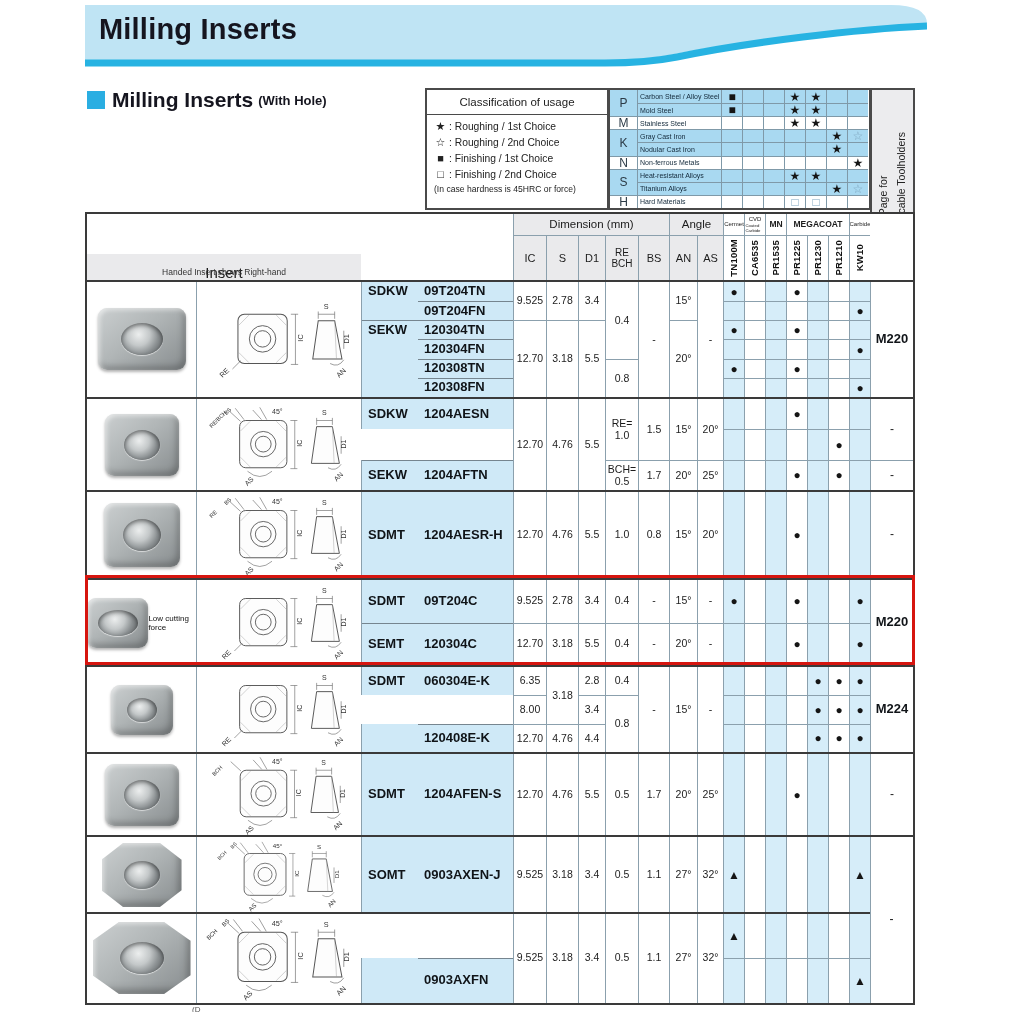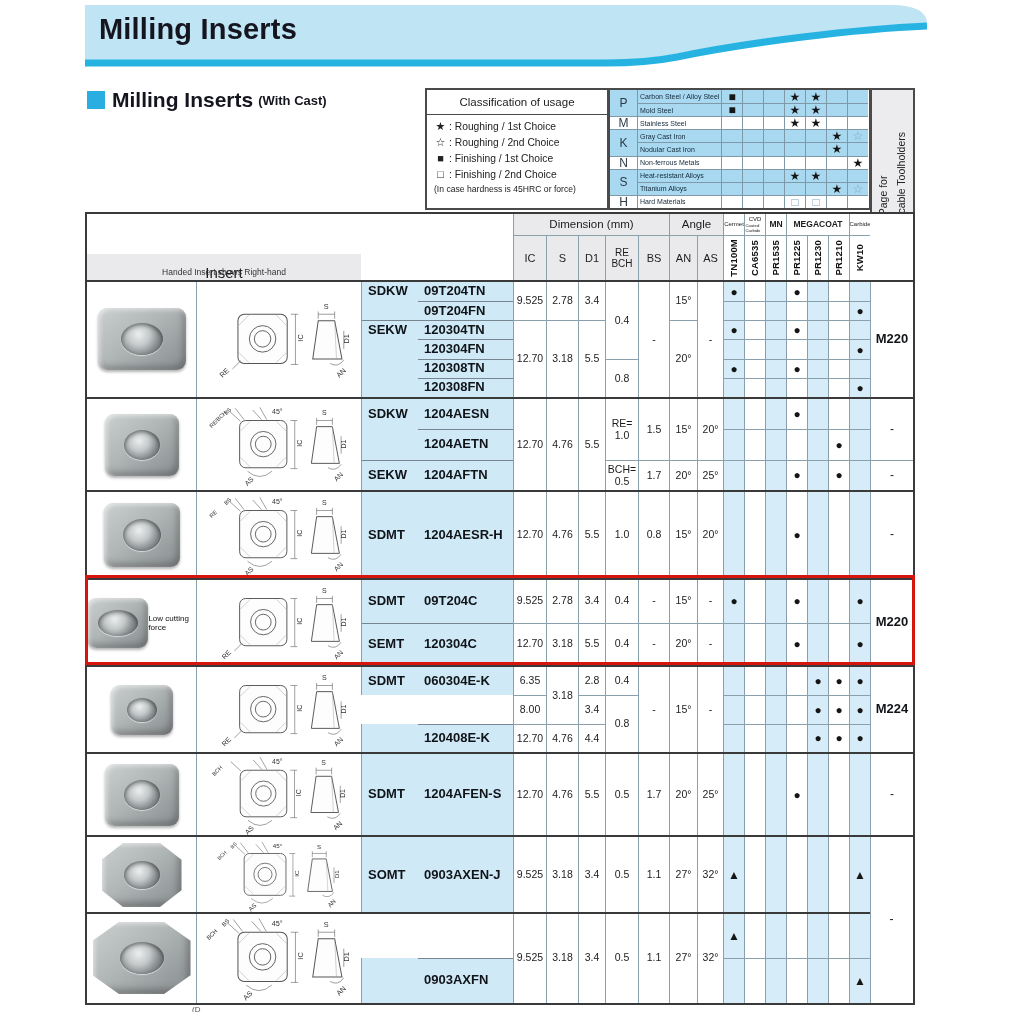--- a/index.html
+++ b/index.html
@@ -102,21 +102,21 @@
   <svg width="842" height="72" viewBox="0 0 842 72">
     <path d="M0 5 H806 Q842 5 842 24 C770 27 660 40 590 54 Q560 60 520 60 H0 Z" fill="#bfe4f4"></path>
     <path d="M0 63 H520 Q562 63 592 57 C664 42 772 29 842 26" stroke="#27b3e2" stroke-width="7" fill="none"></path>
   </svg>
 </div>
 <div class="abs" id="banner-title">Milling Inserts</div>
 
 <div class="abs" id="sec">
   <span class="bullet"></span>
   <span class="t1">Milling Inserts</span>
-  <span class="t2">(With Cast)</span>
+  <span class="t2">(With Hole)</span>
 </div>
 
 <div class="abs" id="legend">
   <div class="lg-title">Classification of usage</div>
   <div class="lg-body">
     <div class="lg-item">
         <span class="lg-sym">★</span>
         <span>: Roughing / 1st Choice</span>
       </div>
     <div class="lg-item">
@@ -400,24 +400,20 @@
         <path class="dl" d="M151 38 L151 58"></path>
         <text class="dt" transform="rotate(-90 157 52)" x="157" y="52">D1</text>
         <path class="dl" d="M136 74 Q145 79 151 70"></path>
         <text class="dt" transform="rotate(-45 146 90)" x="146" y="90">AN</text>
       </svg>
     </div>
     <div class="cl c-de de" style="grid-row:1">
         <span class="pfx">SDKW</span>
         <span>1204AESN</span>
       </div>
-    <div class="cl c-de de sp" style="grid-row:2">
-        <span class="pfx"></span>
-        <span>1204AETN</span>
-      </div>
     <div class="cl c-de de sf" style="grid-row:3">
         <span class="pfx">SEKW</span>
         <span>1204AFTN</span>
       </div>
     <div class="cl c-ic r1" style="grid-row:1/4">12.70</div>
     <div class="cl c-s r1" style="grid-row:1/4">4.76</div>
     <div class="cl c-d1 r1" style="grid-row:1/4">5.5</div>
     <div class="cl c-re r1 dim2" style="grid-row:1/3">
         <span>RE=</span>
         <span>1.0</span>

